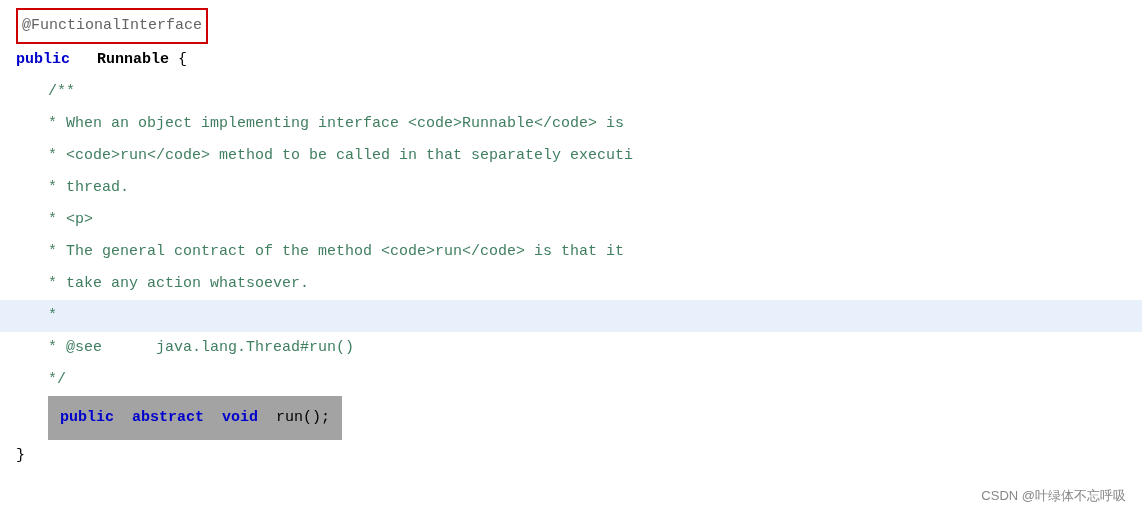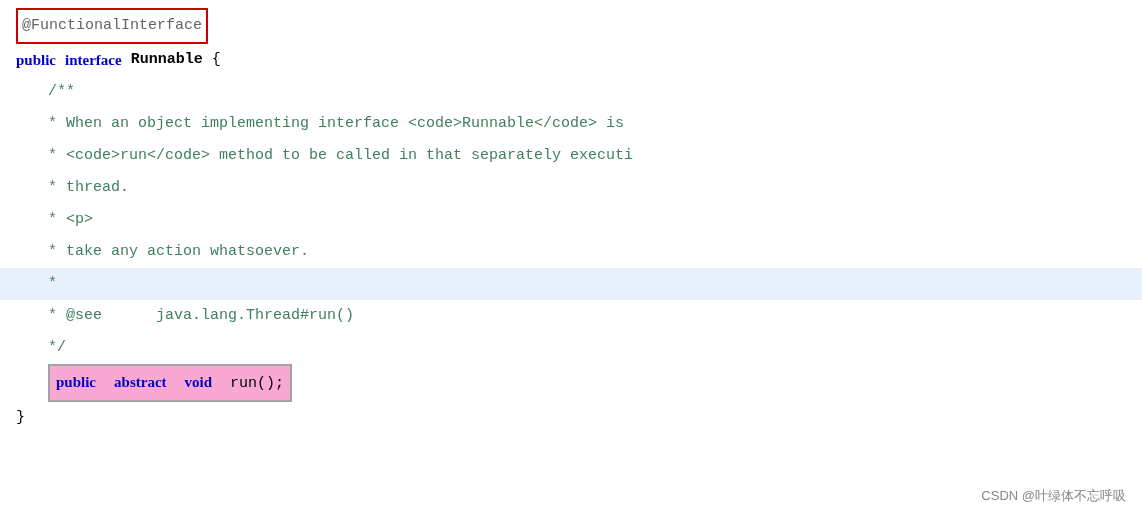--- a/index.html
+++ b/index.html
@@ -34,21 +34,20 @@
       white-space: nowrap;
     }
 
     .code-line.highlighted {
       background-color: #e8f0fb;
     }
 
     .keyword {
       color: #0000cc;
       font-weight: bold;
-      font-family: Liberation Serif, serif;
     }
 
     .interface-name {
       color: #000000;
       font-weight: bold;
       text-align: center;
     }
 
     .comment {
       color: #3f7f5f;
@@ -64,23 +63,23 @@
     }
 
     .box-annotation {
       display: inline-block;
       border: 2px solid #cc0000;
       padding: 0 4px;
     }
 
     .box-method {
       display: inline-block;
-      border: 2px solid #a3a3a3;
+      border: 6px solid #a3a3a3;
       padding: 0 6px;
-      background-color: #f9a8d4;
+      background-color: #a3a3a3;
     }
 
     .watermark {
       position: absolute;
       bottom: 8px;
       right: 16px;
       font-family: Arial, sans-serif;
       font-size: 13px;
       color: #888888;
     }
@@ -95,21 +94,21 @@
 <div class="code-container">
 
   <div class="code-line">
     <span class="box-annotation">
       <span class="annotation">@FunctionalInterface</span>
     </span>
   </div>
 
   <div class="code-line">
     <span class="keyword">public</span>&nbsp;
-    <span class="keyword">interface</span>&nbsp;
+    &nbsp;
     <span class="interface-name">Runnable</span>
     <span class="plain">&nbsp;{</span>
   </div>
 
   <div class="code-line indent1">
     <span class="comment">/**</span>
   </div>
 
   <div class="code-line indent1">
     <span class="comment">* When an object implementing interface &lt;code&gt;Runnable&lt;/code&gt; is</span>
@@ -121,20 +120,23 @@
   </div>
 
   <div class="code-line indent1">
     <span class="comment">* thread.</span>
   </div>
 
   <div class="code-line indent1">
     <span class="comment">* &lt;p&gt;</span>
   </div>
 
+  <div class="code-line indent1">
+    <span class="comment">* The general contract of the method &lt;code&gt;run&lt;/code&gt; is that it</span>
+  </div>
 
   <div class="code-line indent1">
     <span class="comment">* take any action whatsoever.</span>
   </div>
 
   <div class="code-line indent1 highlighted">
     <span class="comment">*</span>
   </div>
 
   <div class="code-line indent1">

